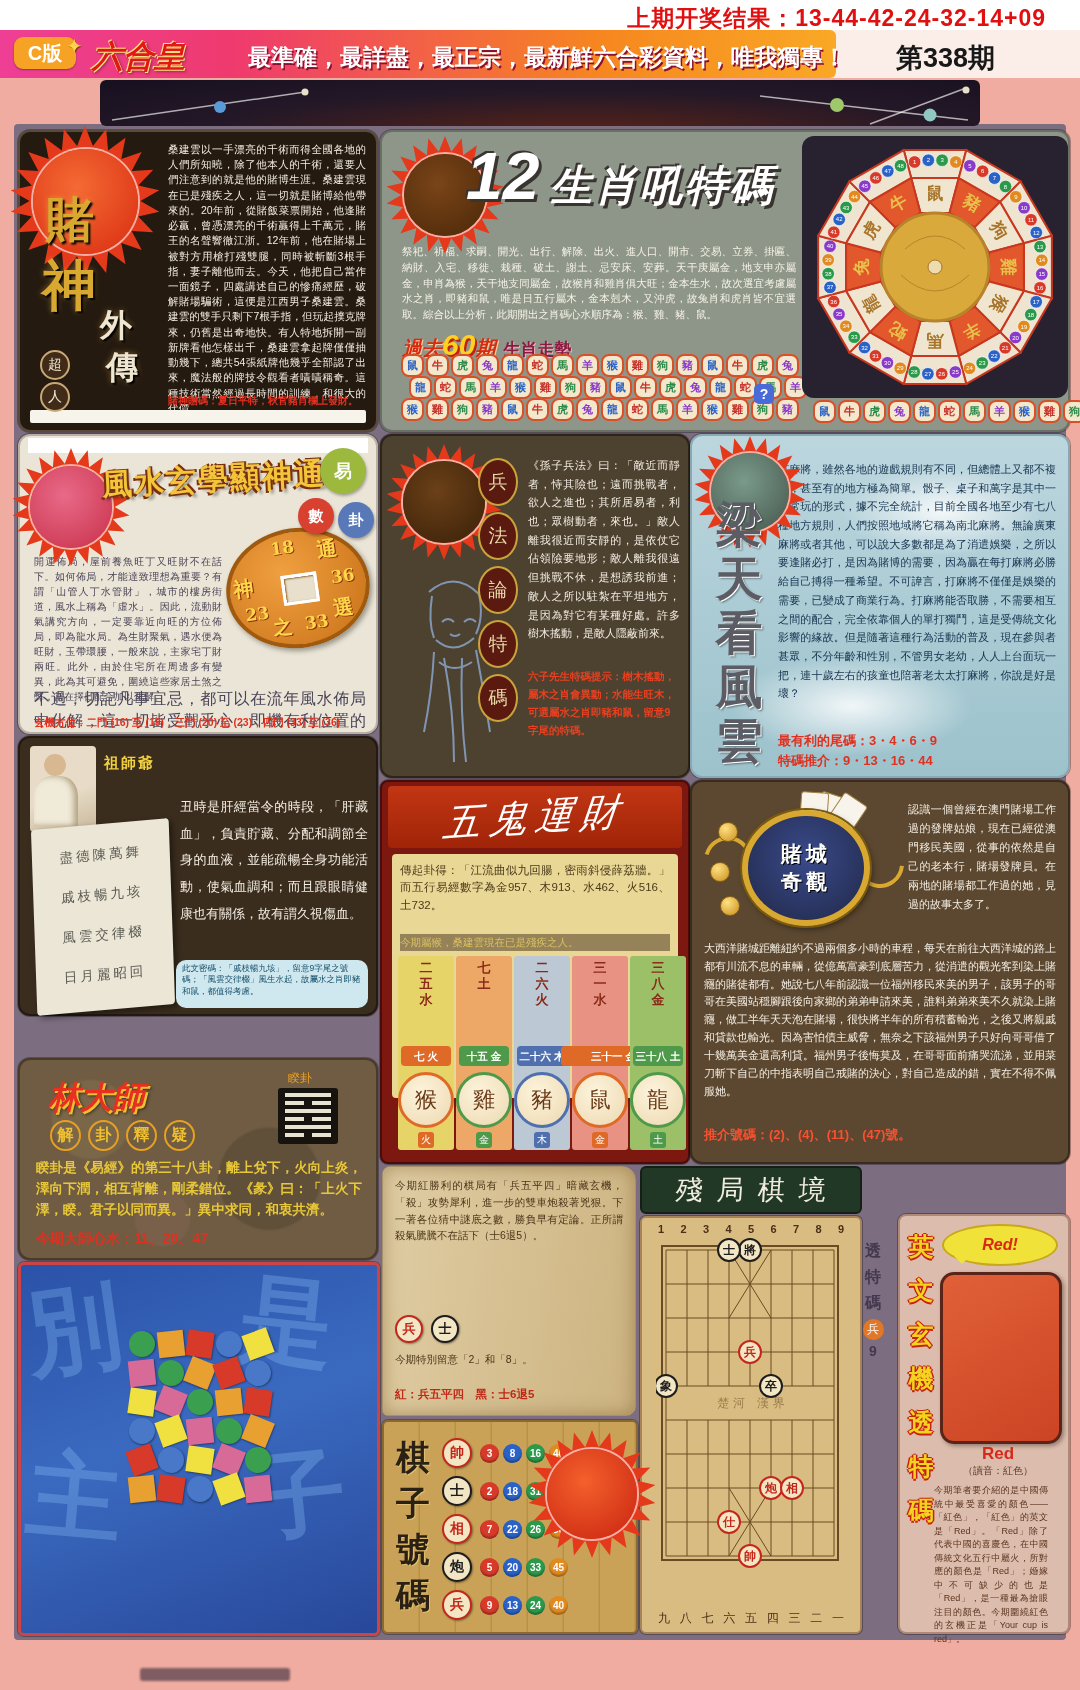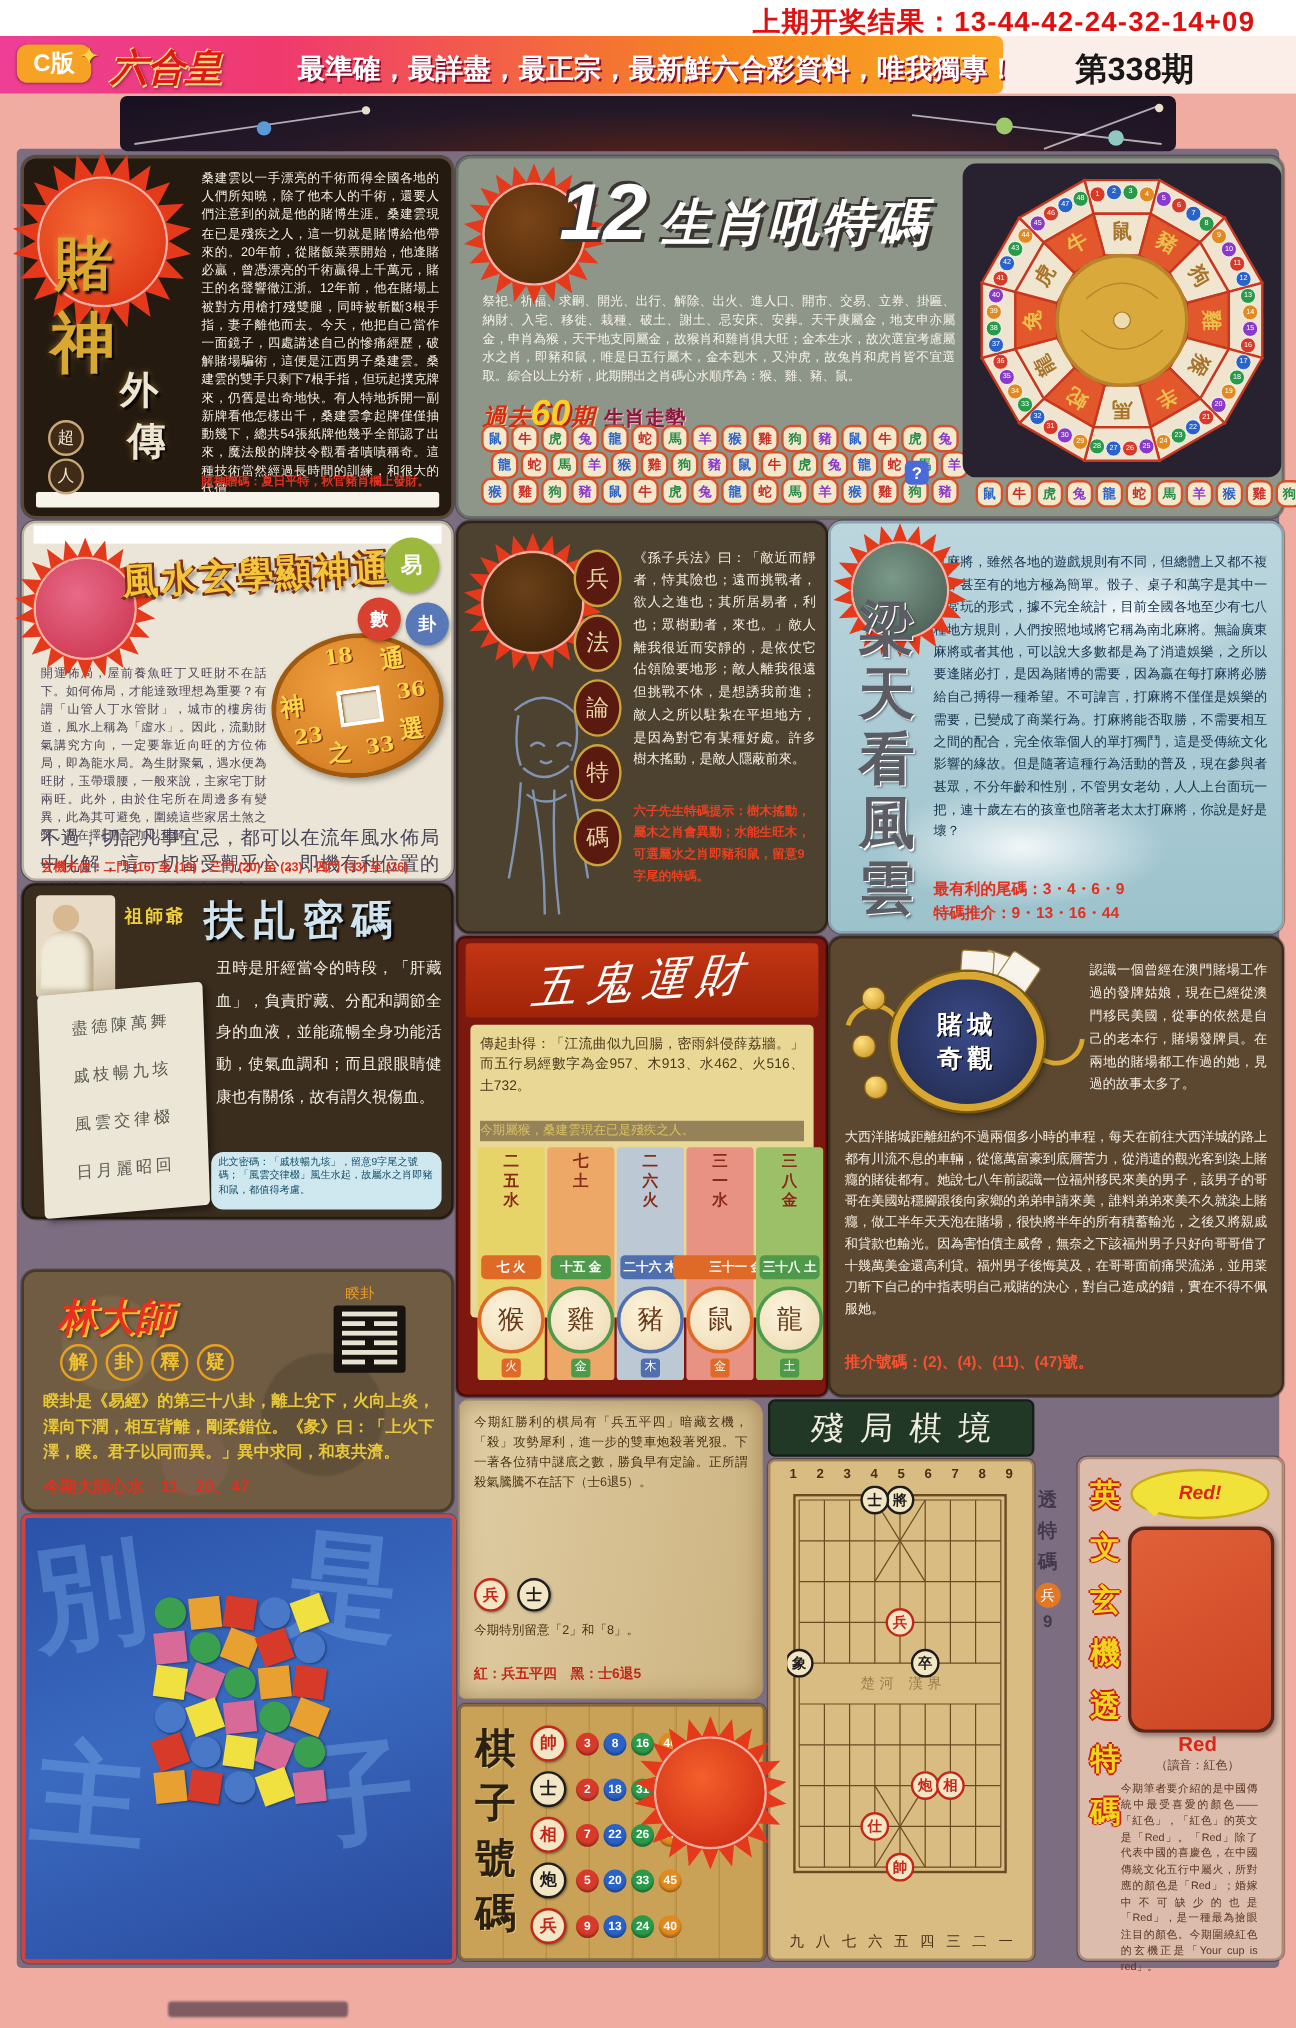--- a/index.html
+++ b/index.html
@@ -451,21 +451,20 @@
     <div class="lt-tip1 red">最有利的尾碼：3・4・6・9</div>
     <div class="lt-tip2 red">特碼推介：9・13・16・44</div>
   </div>
 
   <div class="mod m-pl">
     <div class="pl-photo">
       <div class="pl-head"></div>
       <div class="pl-robe"></div>
     </div>
     <div class="pl-label">祖師爺</div>
-    <div class="pl-title">扶乩密碼</div>
     <div class="pl-slab">
         <div class="poem-line">盡德陳萬舞</div>
         <div class="poem-line">戚枝暢九垓</div>
         <div class="poem-line">風雲交律棳</div>
         <div class="poem-line">日月麗昭回</div>
       </div>
     <div class="pl-body">丑時是肝經當令的時段，「肝藏血」，負責貯藏、分配和調節全身的血液，並能疏暢全身功能活動，使氣血調和；而且跟眼睛健康也有關係，故有謂久視傷血。</div>
     <div class="pl-box">此文密碼：「戚枝暢九垓」，留意9字尾之號碼；「風雲交律棳」風生水起，故屬水之肖即豬和鼠，都值得考慮。</div>
   </div>
 

